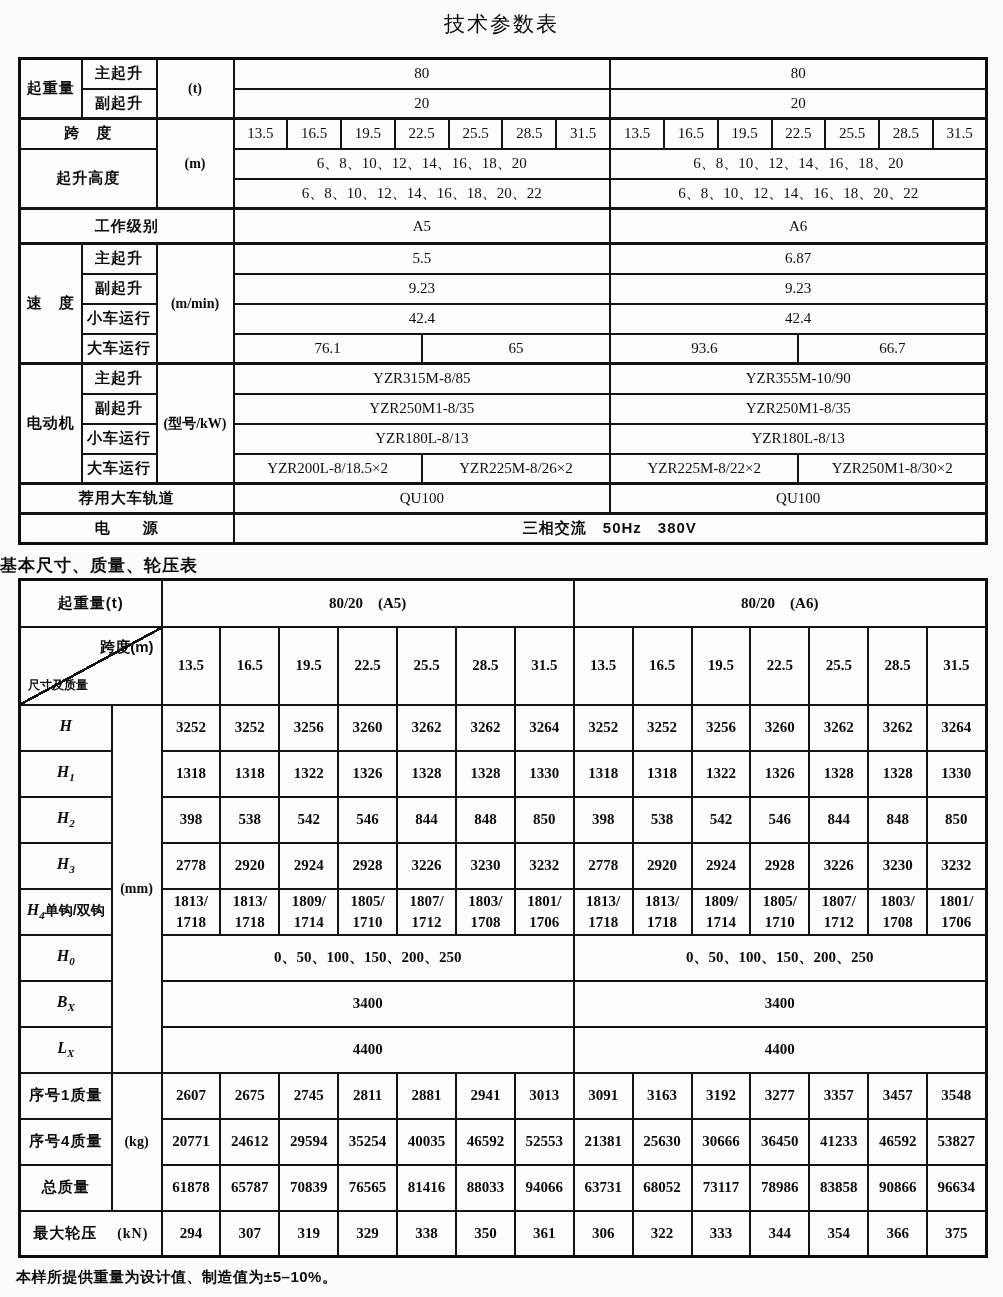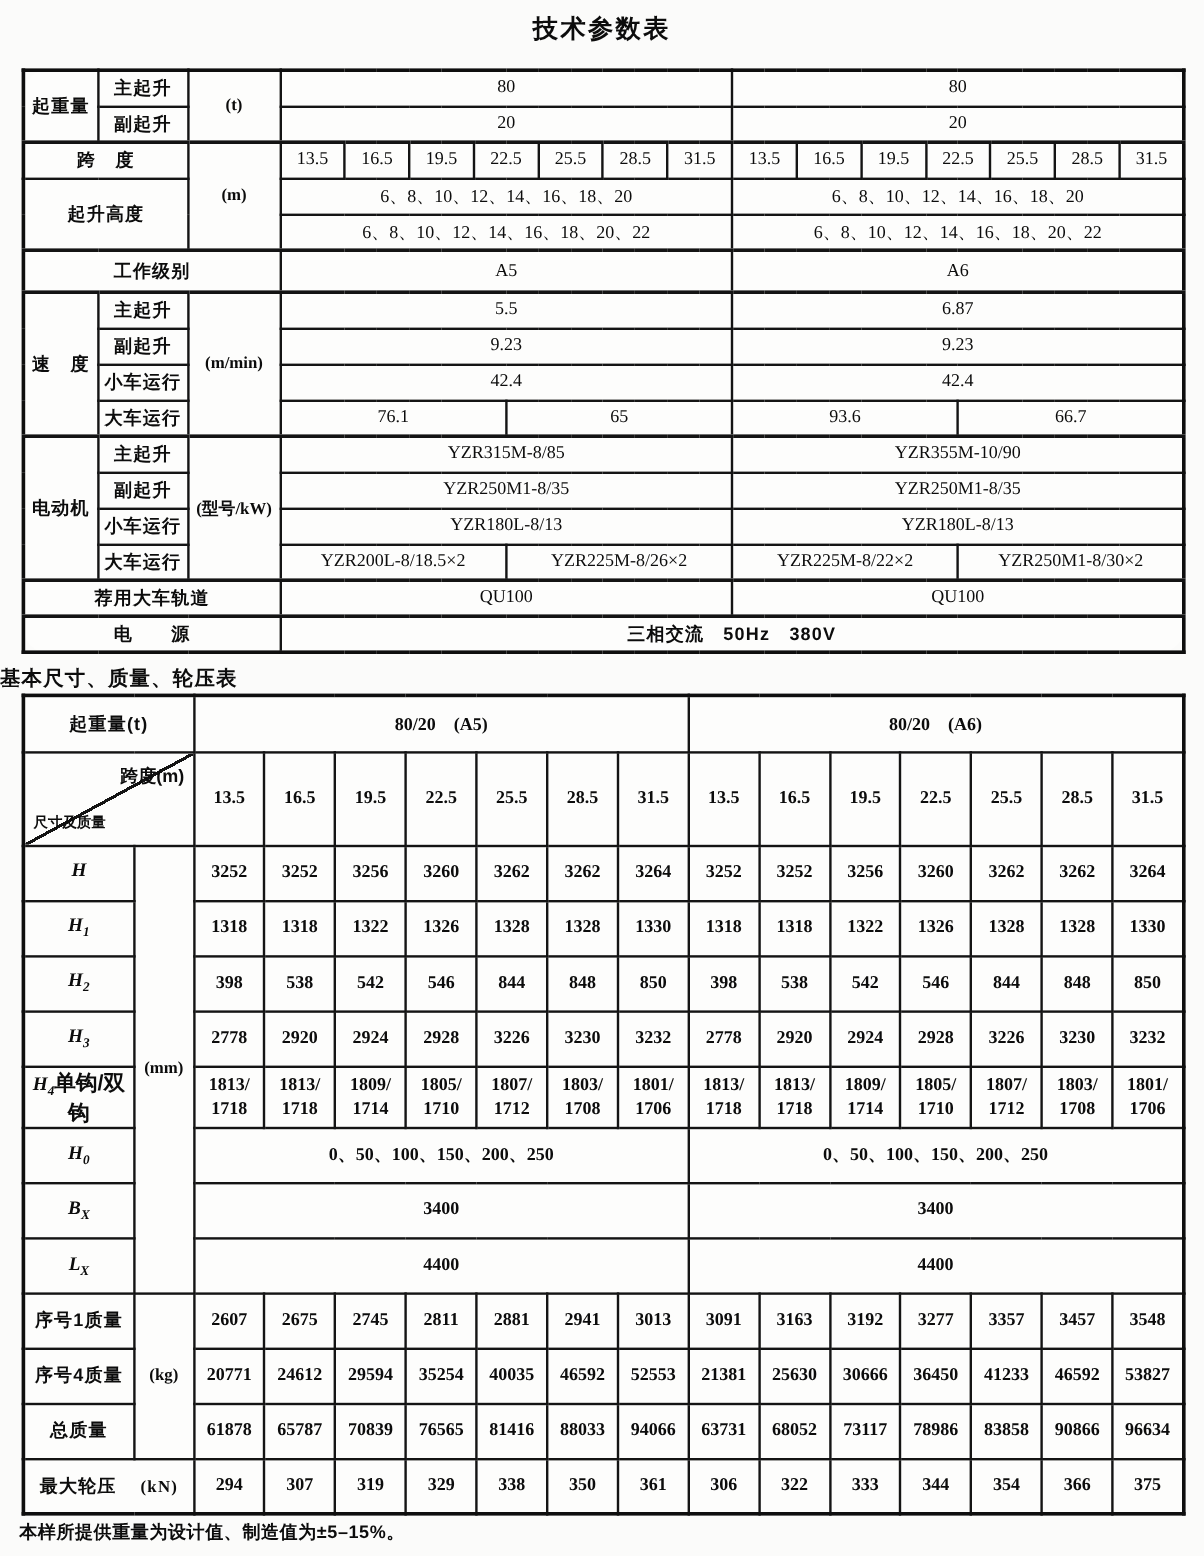--- a/index.html
+++ b/index.html
@@ -3,21 +3,21 @@
 <meta charset="utf-8">
 <style>
   html,body{margin:0;padding:0;}
   body{
     width:1003px;height:1297px;position:relative;
     background:#fbfbfa;color:#0c0c0c;
     font-family:"Liberation Sans",sans-serif;
   }
   .page-title{
     position:absolute;top:10px;left:0;width:100%;text-align:center;
-    font-size:21px;font-weight:bold;letter-spacing:2px;
+    font-size:21px;font-weight:normal;letter-spacing:2px;
   }
   .t2-title{
     position:absolute;top:554px;left:0;width:100%;text-align:left;
     font-size:17px;font-weight:bold;letter-spacing:1px;
   }
   table{
     border-collapse:collapse;table-layout:fixed;background:#fdfdfc;
     border:3px solid #0e0e0e;
   }
   #t1{position:absolute;top:57px;left:18px;width:967px;border-radius:25px;}
@@ -32,21 +32,21 @@
   #t2 tr.hdr1{height:47px;}
   #t2 tr.hdr2{height:78px;}
   .lbl{font-weight:bold;font-size:15px;letter-spacing:1px;}
   .unit{font-family:"Liberation Serif",serif;font-weight:bold;font-size:14px;letter-spacing:0;}
   #t1 .num{font-family:"Liberation Serif",serif;font-size:15px;font-weight:normal;}
   #t2 .num{font-family:"Liberation Serif",serif;font-size:15px;font-weight:bold;}
   .pre{white-space:pre-line;line-height:1.35;}
   tr.gline td{border-top-width:3px;}
   .dim{font-family:"Liberation Serif",serif;font-style:italic;font-weight:bold;font-size:16px;letter-spacing:0;}
   .dim sub{font-size:11px;font-style:italic;}
-  .dim-suffix{font-style:normal;font-family:"Liberation Sans",sans-serif;font-size:18px;font-weight:bold;letter-spacing:0;}
+  .dim-suffix{font-style:normal;font-family:"Liberation Sans",sans-serif;font-size:14px;font-weight:bold;letter-spacing:0;}
   .diag{position:relative;padding:0;}
   .diag::before{
     content:"";position:absolute;inset:0;
     background:linear-gradient(to bottom right,
       transparent calc(50% - 1.3px),#141414 calc(50% - 1.3px),
       #141414 calc(50% + 1.3px),transparent calc(50% + 1.3px));
   }
   .diag-top{position:absolute;top:10px;right:7px;font-weight:bold;font-size:15px;}
   .diag-bottom{position:absolute;bottom:10px;left:7px;font-weight:bold;font-size:12px;}
   .footnote{
@@ -386,13 +386,13 @@
         <td class="num">322</td>
         <td class="num">333</td>
         <td class="num">344</td>
         <td class="num">354</td>
         <td class="num">366</td>
         <td class="num">375</td>
       </tr>
   </tbody>
 </table>
 
-<div class="footnote">本样所提供重量为设计值、制造值为±5–15%。</div>
+<div class="footnote">本样所提供重量为设计值、制造值为±5–10%。</div>
 
 </body></html>

